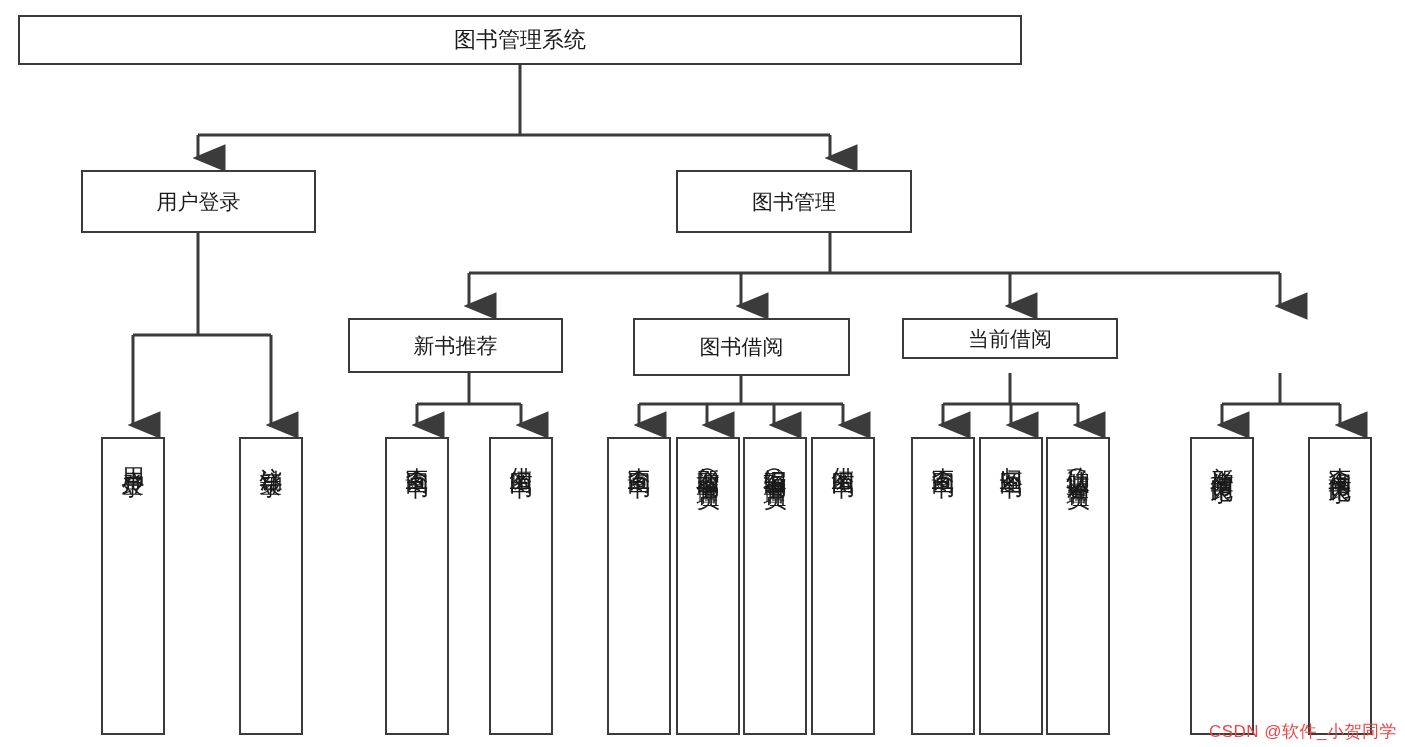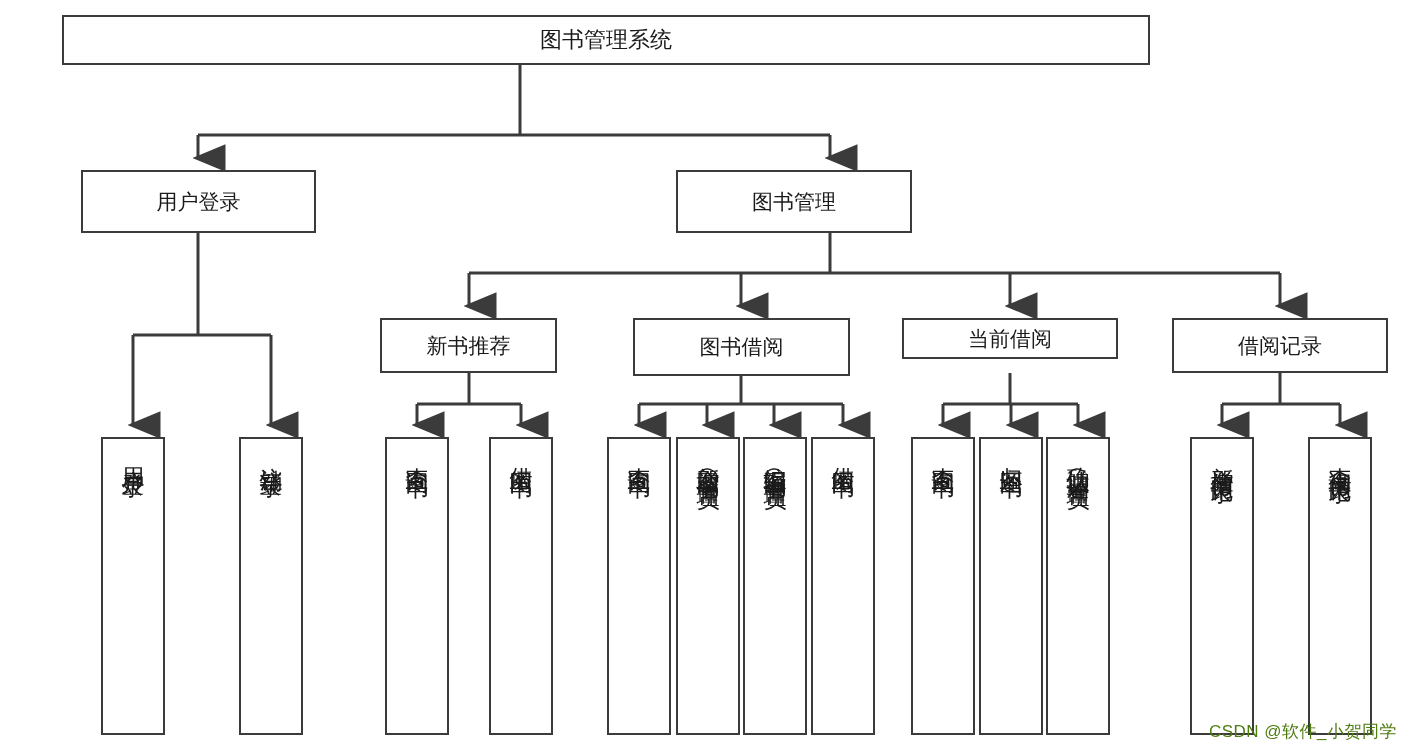--- a/index.html
+++ b/index.html
@@ -56,21 +56,21 @@
     text-orientation: upright;
     font-size: 23px;
     letter-spacing: 3px;
     line-height: 1;
   }
   #watermark {
     position: absolute;
     right: 8px;
     bottom: 4px;
     font-size: 17px;
-    color: #4d7c0f;
+    color: #ef4444;
     letter-spacing: 0.5px;
     white-space: nowrap;
   }
 </style>
 </head>
 <body>
 
 <div id="canvas">
 
   <svg id="wires" viewBox="0 0 1405 747" width="1405" height="747">
@@ -116,42 +116,39 @@
       <path d="M 1011 404 L 1011 425" marker-end="url(#arrow)"></path>
       <path d="M 1078 404 L 1078 425" marker-end="url(#arrow)"></path>
 
       <path d="M 1280 373 L 1280 404"></path>
       <path d="M 1222 404 L 1340 404"></path>
       <path d="M 1222 404 L 1222 425" marker-end="url(#arrow)"></path>
       <path d="M 1340 404 L 1340 425" marker-end="url(#arrow)"></path>
     </g>
   </svg>
 
-  <div class="node root horiz" style="left:18px; top:15px; width:1088px; height:50px;margin-left:44px;">
+  <div class="node root horiz" style="left:18px; top:15px; width:1004px; height:50px;">
     <span class="label">图书管理系统</span>
   </div>
 
   <div class="node horiz" style="left:81px; top:170px; width:235px; height:63px;">
     <span class="label">用户登录</span>
   </div>
   <div class="node horiz" style="left:676px; top:170px; width:236px; height:63px;">
     <span class="label">图书管理</span>
   </div>
 
-  <div class="node horiz" style="left:380px; top:318px; width:177px; height:55px;">
+  <div class="node horiz" style="left:348px; top:318px; width:215px; height:55px;">
     <span class="label">新书推荐</span>
   </div>
   <div class="node horiz" style="left:633px; top:318px; width:217px; height:58px;">
     <span class="label">图书借阅</span>
   </div>
   <div class="node horiz" style="left:902px; top:318px; width:216px; height:41px;">
     <span class="label">当前借阅</span>
-  </div>
-  <div class="node horiz" style="left:1172px; top:318px; width:216px; height:55px;">
-    <span class="label">借阅记录</span>
   </div>
 
   <div class="node vert" style="left:101px; top:437px; width:64px; height:298px;">
     <span class="label">用户登录</span>
   </div>
   <div class="node vert" style="left:239px; top:437px; width:64px; height:298px;">
     <span class="label">注销登录</span>
   </div>
 
   <div class="node vert" style="left:385px; top:437px; width:64px; height:298px;">

